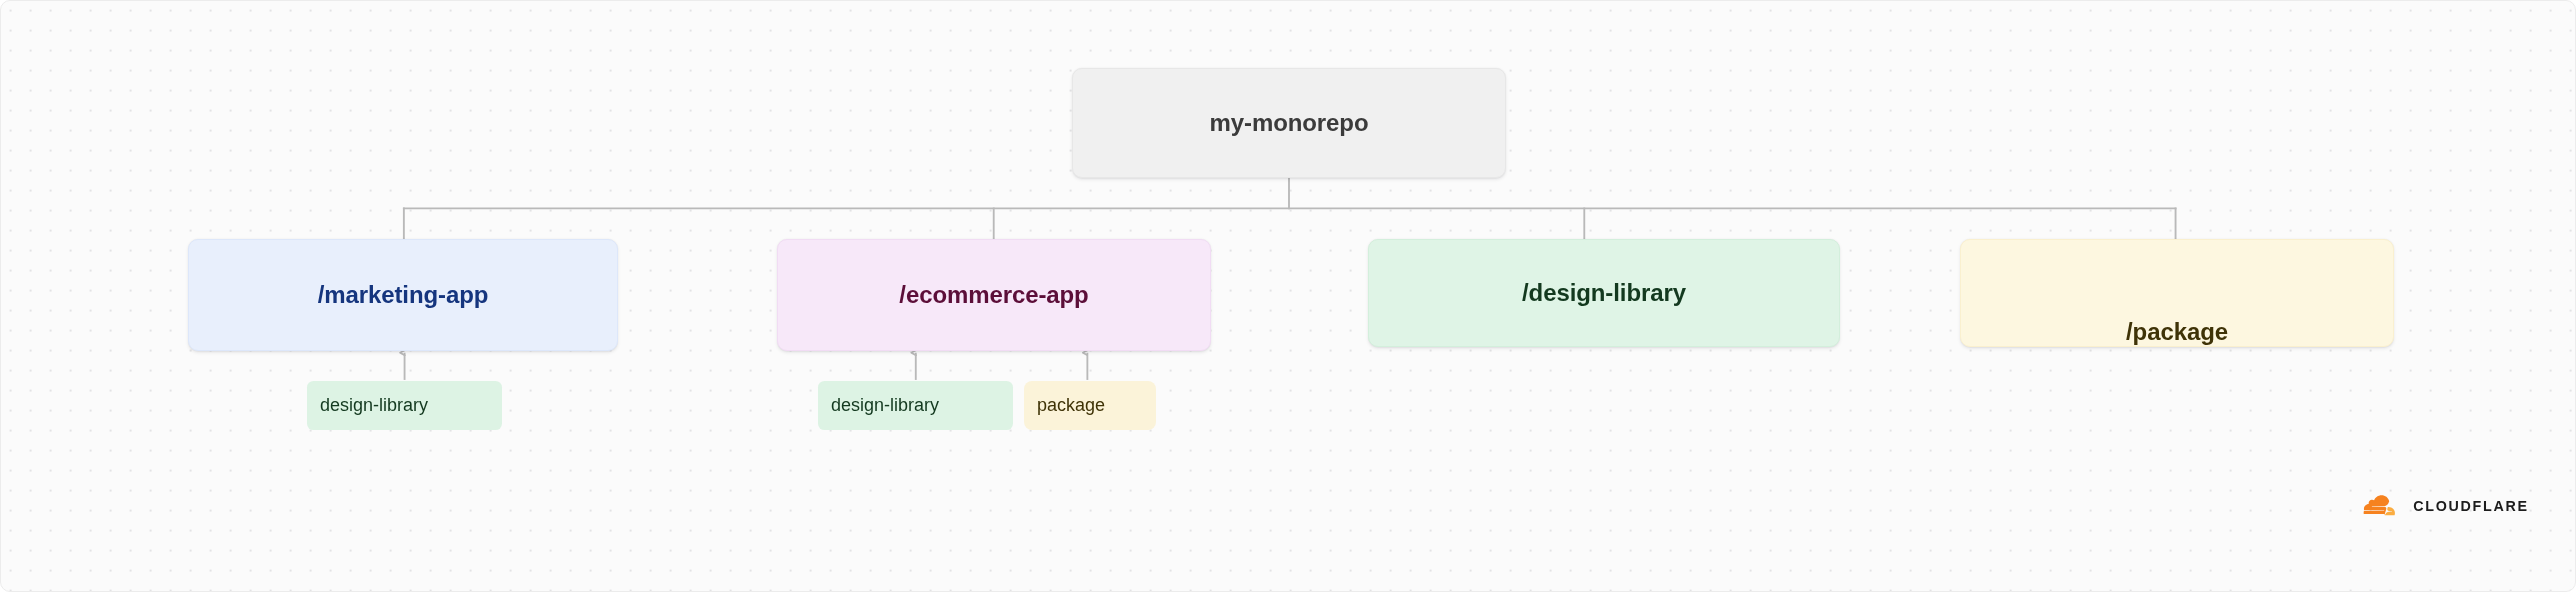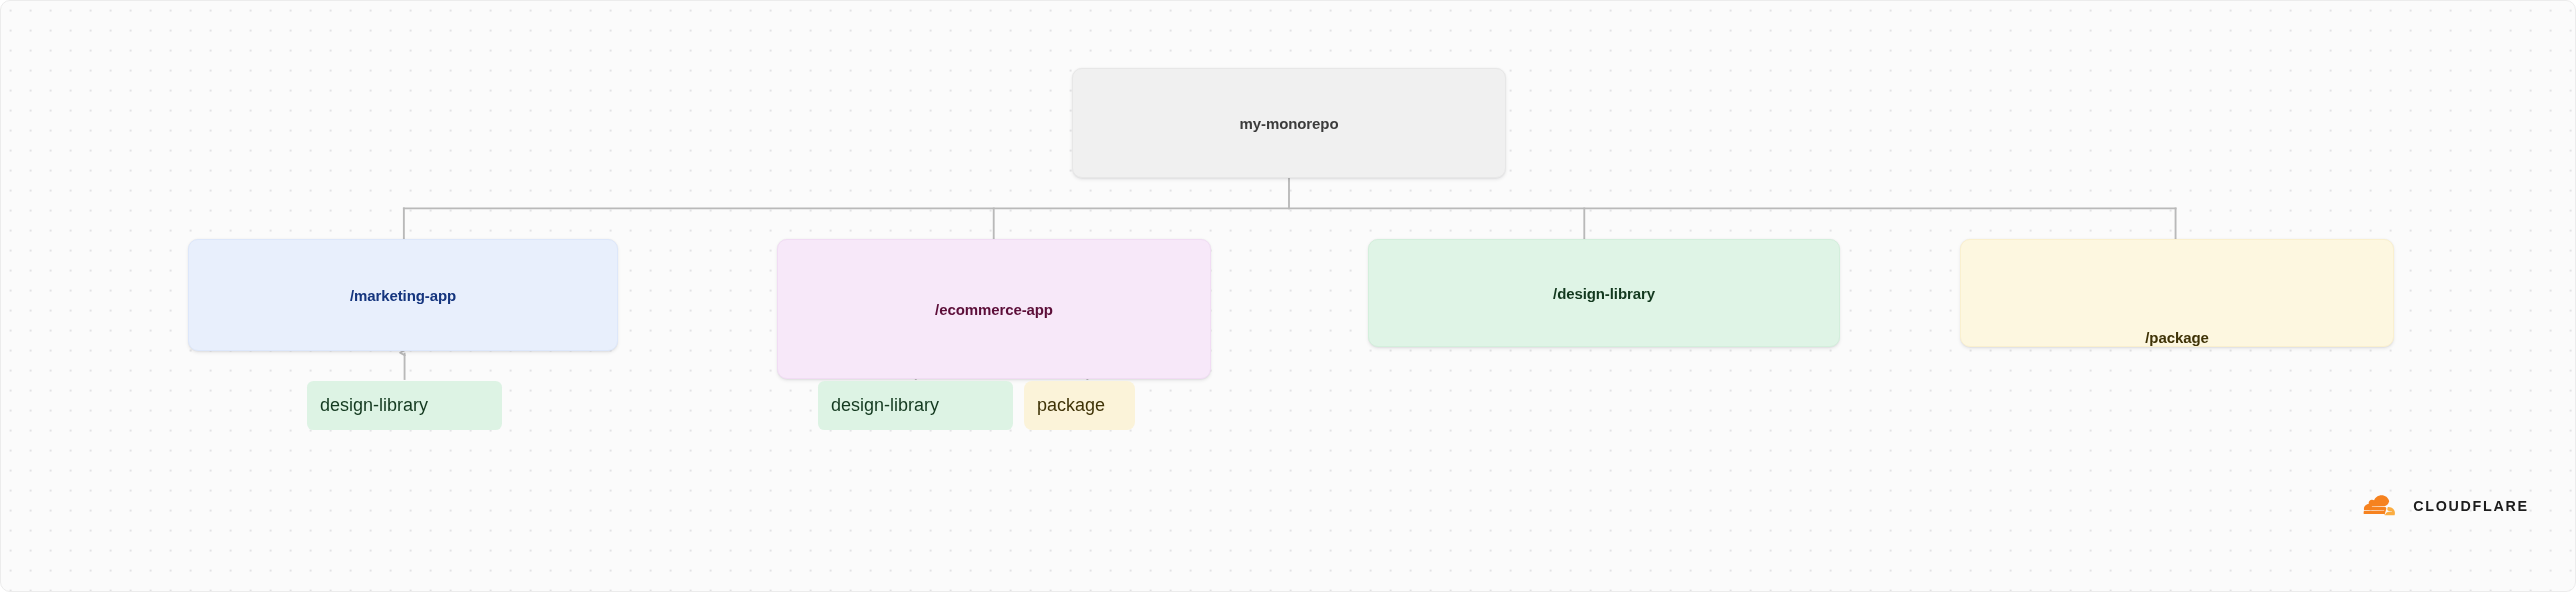--- a/index.html
+++ b/index.html
@@ -41,21 +41,21 @@
     display: flex;
     align-items: center;
     justify-content: center;
     border-radius: 10px;
     box-shadow: 0 1.4px 3.6px rgba(16, 18, 22, 0.07),
                 0 0.7px 1.4px rgba(16, 18, 22, 0.05);
   }
 
   .node-label {
     font-weight: 700;
-    font-size: 15px;
+    font-size: 24px;
     letter-spacing: -0.1px;
     white-space: nowrap;
   }
 
   .node.root {
     background: #f0f0f0;
     border: 0.7px solid #e7e7e7;
   }
   .node.root .node-label { color: #3b3b3b; }
 
@@ -155,41 +155,41 @@
   </svg>
 
   <div class="node root" style="left:1071px; top:67px; width:434px; height:110px;">
     <span class="node-label">my-monorepo</span>
   </div>
 
   <div class="node blue" style="left:187px; top:238px; width:430px; height:112px;">
     <span class="node-label">/marketing-app</span>
   </div>
 
-  <div class="node pink" style="left:776px; top:238px; width:434px; height:140px;">
+  <div class="node pink" style="left:776px; top:238px; width:434px; height:112px;">
     <span class="node-label">/ecommerce-app</span>
   </div>
 
   <div class="node green" style="left:1367px; top:238px; width:472px; height:108px;">
     <span class="node-label">/design-library</span>
   </div>
 
   <div class="node yellow" style="left:1959px; top:238px; width:434px; height:108px;align-items:flex-end;">
     <span class="node-label">/package</span>
   </div>
 
   <div class="chip green" style="left:306px; top:380px; width:195px; height:49px;">
     <span>design-library</span>
   </div>
 
   <div class="chip green" style="left:817px; top:380px; width:195px; height:49px;">
     <span>design-library</span>
   </div>
 
-  <div class="chip yellow" style="left:1023px; top:380px; width:111px; height:49px;border-radius:8px;">
+  <div class="chip yellow" style="left:1023px; top:380px; width:132px; height:49px;border-radius:8px;">
     <span>package</span>
   </div>
 
   <div id="cf-logo">
     <svg class="cf-mark" width="44" height="21.5" viewBox="0 0 62 30" fill="none">
       <path d="M43.0 25.4 L45.6 16.6 C45.9 15.6 45.8 14.7 45.3 14.1 C44.9 13.5 44.1 13.2 43.2 13.1 L25.6 12.9 C25.5 12.9 25.4 12.8 25.3 12.8 C25.3 12.7 25.3 12.6 25.3 12.5 C25.4 12.3 25.6 12.2 25.8 12.2 L43.5 12.0 C45.6 11.9 47.9 10.2 48.7 8.2 L49.7 5.6 C49.8 5.4 49.8 5.2 49.7 5.0 C48.6 0.0 44.2 -3.2 39.0 -3.2 C34.2 -3.2 30.1 -0.2 28.6 4.0 C27.7 3.3 26.5 2.9 25.2 3.0 C22.9 3.2 21.1 5.1 20.9 7.4 C20.8 8.0 20.9 8.6 21.0 9.1 C17.2 9.2 14.2 12.3 14.2 16.2 C14.2 16.5 14.2 16.9 14.3 17.2 C14.3 17.4 14.5 17.5 14.6 17.5 L42.4 17.5 C42.4 17.5 42.4 17.5 42.4 17.5 C42.6 17.5 42.8 17.7 42.8 17.9 C42.8 18.1 42.7 18.3 42.5 18.3 L14.4 18.6 C14.2 18.6 14.1 18.7 14.1 18.9 L13.7 22.0 C13.6 22.6 14.0 23.1 14.6 23.1 L42.3 23.1 C42.6 23.1 42.9 23.3 43.0 23.6 Z" transform="translate(-11.5, 3.4) scale(1.0)" fill="#f6821f"></path>
       <path d="M48.6 13.2 C48.4 13.2 48.3 13.2 48.1 13.2 C48.0 13.2 47.9 13.3 47.9 13.4 L47.3 15.5 C47.0 16.5 47.1 17.4 47.6 18.0 C48.0 18.6 48.8 18.9 49.7 19.0 L53.4 19.2 C53.5 19.2 53.6 19.3 53.7 19.3 C53.7 19.4 53.7 19.5 53.7 19.6 C53.6 19.8 53.4 19.9 53.2 19.9 L49.4 20.1 C47.3 20.2 45.0 21.9 44.2 23.9 L43.9 24.7 C43.8 24.9 43.9 25.1 44.2 25.1 L57.1 25.1 C57.3 25.1 57.5 25.0 57.5 24.8 C57.8 23.9 57.9 22.9 57.9 21.9 C57.9 17.1 54.0 13.2 48.6 13.2 Z" transform="translate(-11.5, 3.4) scale(1.0)" fill="#fbad41"></path>
     </svg>
     <span class="cf-word">CLOUDFLARE</span>
   </div>

